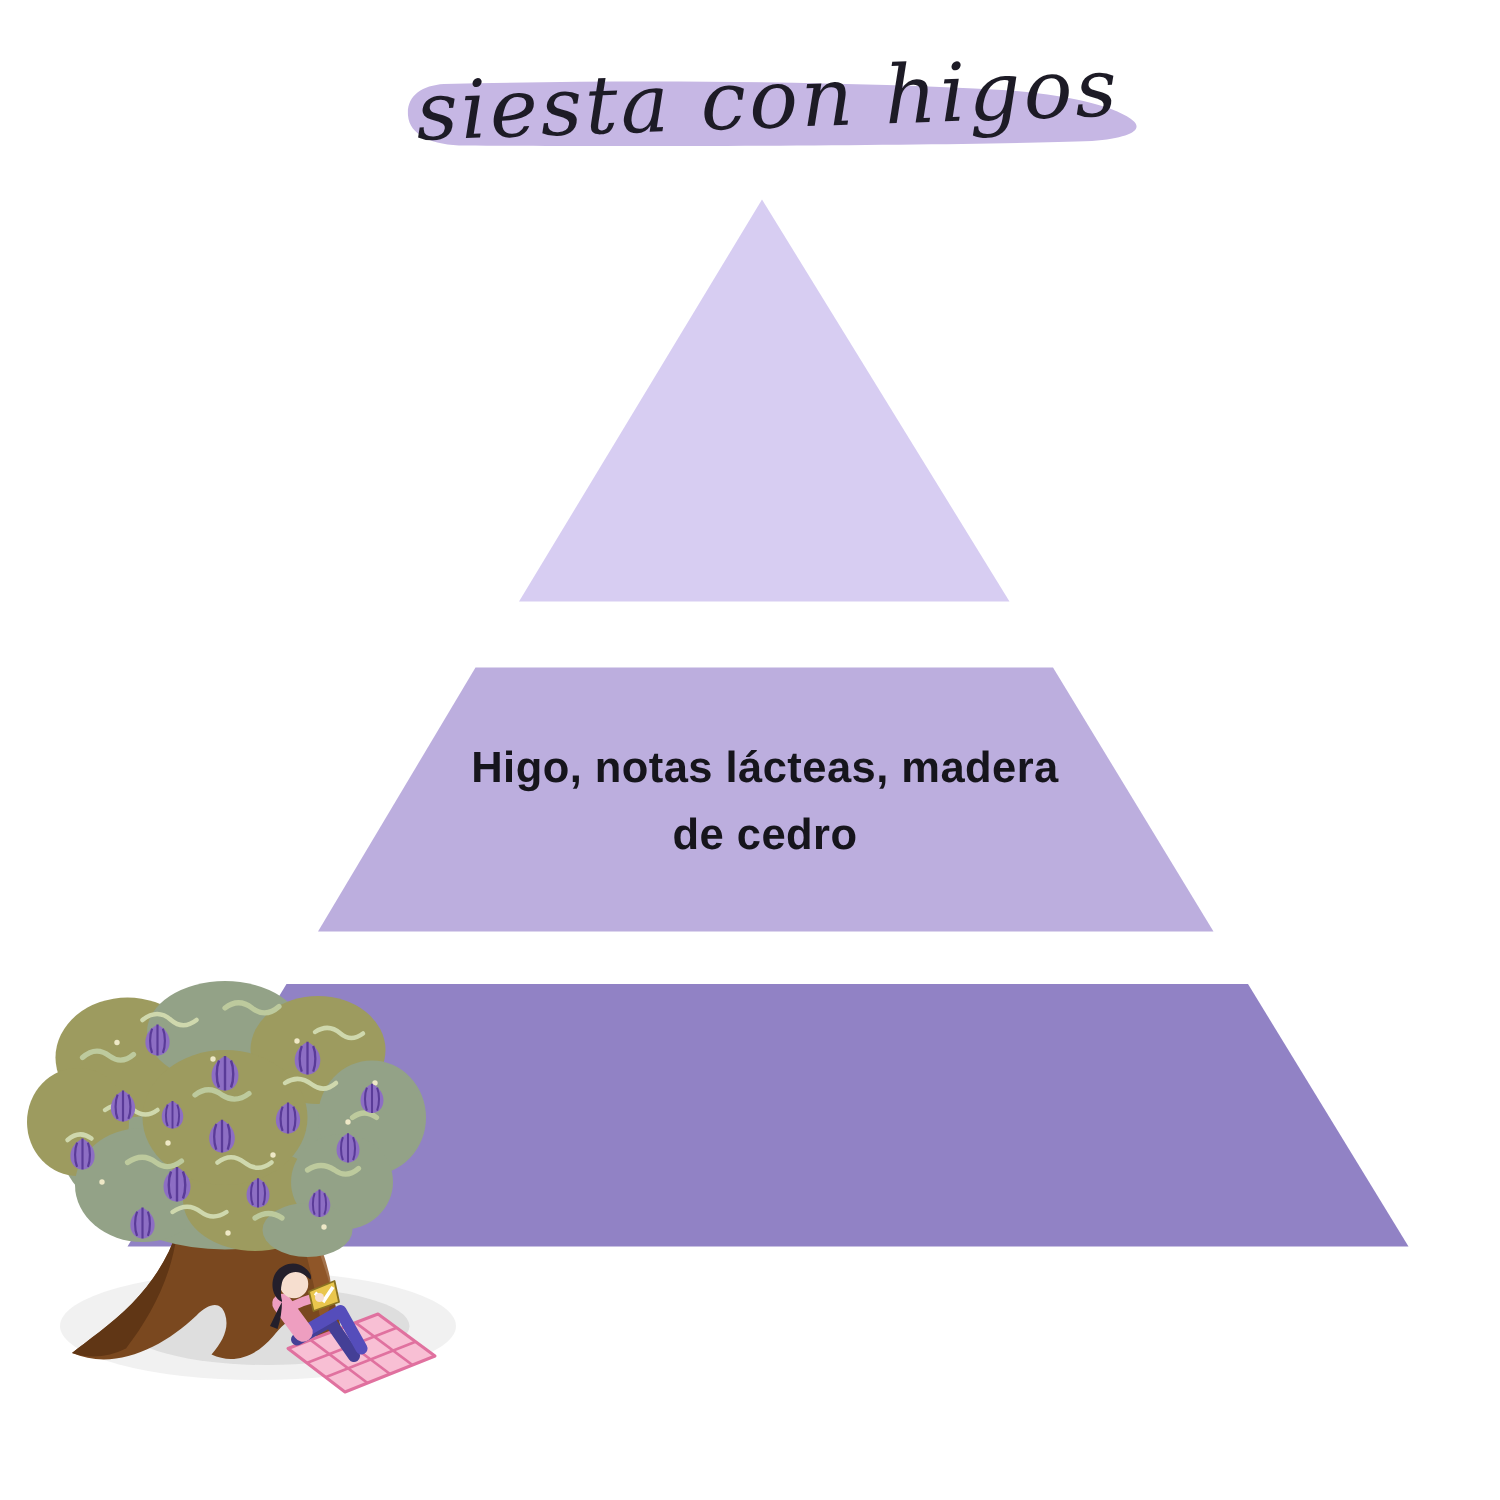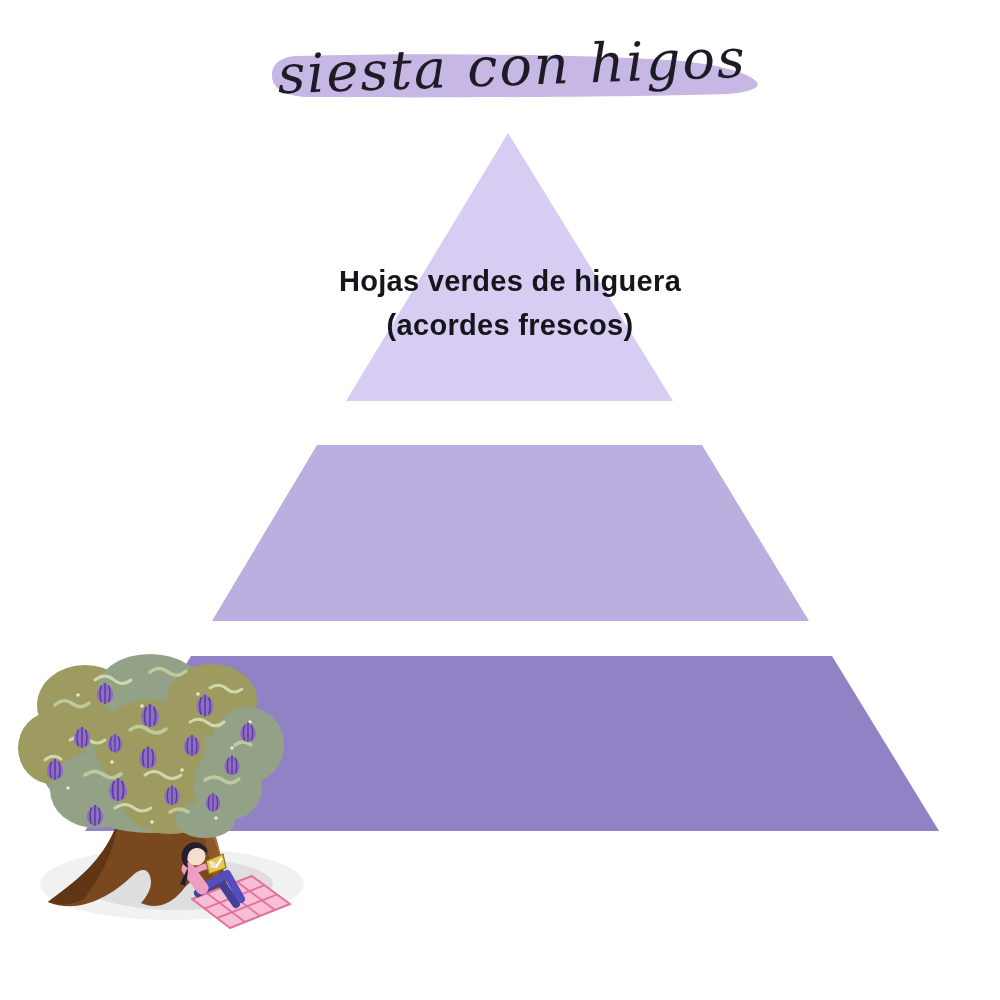--- a/index.html
+++ b/index.html
@@ -154,18 +154,18 @@
           <polygon points="206,861 223,854 226,868 209,874" fill="#e9c64d" stroke="#8a7322" stroke-width="1.2" stroke-linejoin="round"></polygon>
           <path d="M 210 862 L 216 867 L 222 858" stroke="#ffffff" stroke-width="2.4" fill="none"></path>
         </g>
         <circle cx="213" cy="865" r="3" fill="#f6decf"></circle>
       </g>
     </g>
   </svg>
 
   <div class="title">siesta con higos</div>
 
-  <div class="tier-label tier1">
-    <span>Hojas verdes de higuera</span>
-    <span>(acordes frescos)</span>
+  <div class="tier-label tier2">
+    <span>Higo, notas lácteas, madera</span>
+    <span>de cedro</span>
   </div>
 
 </div>
 
 </body></html>

